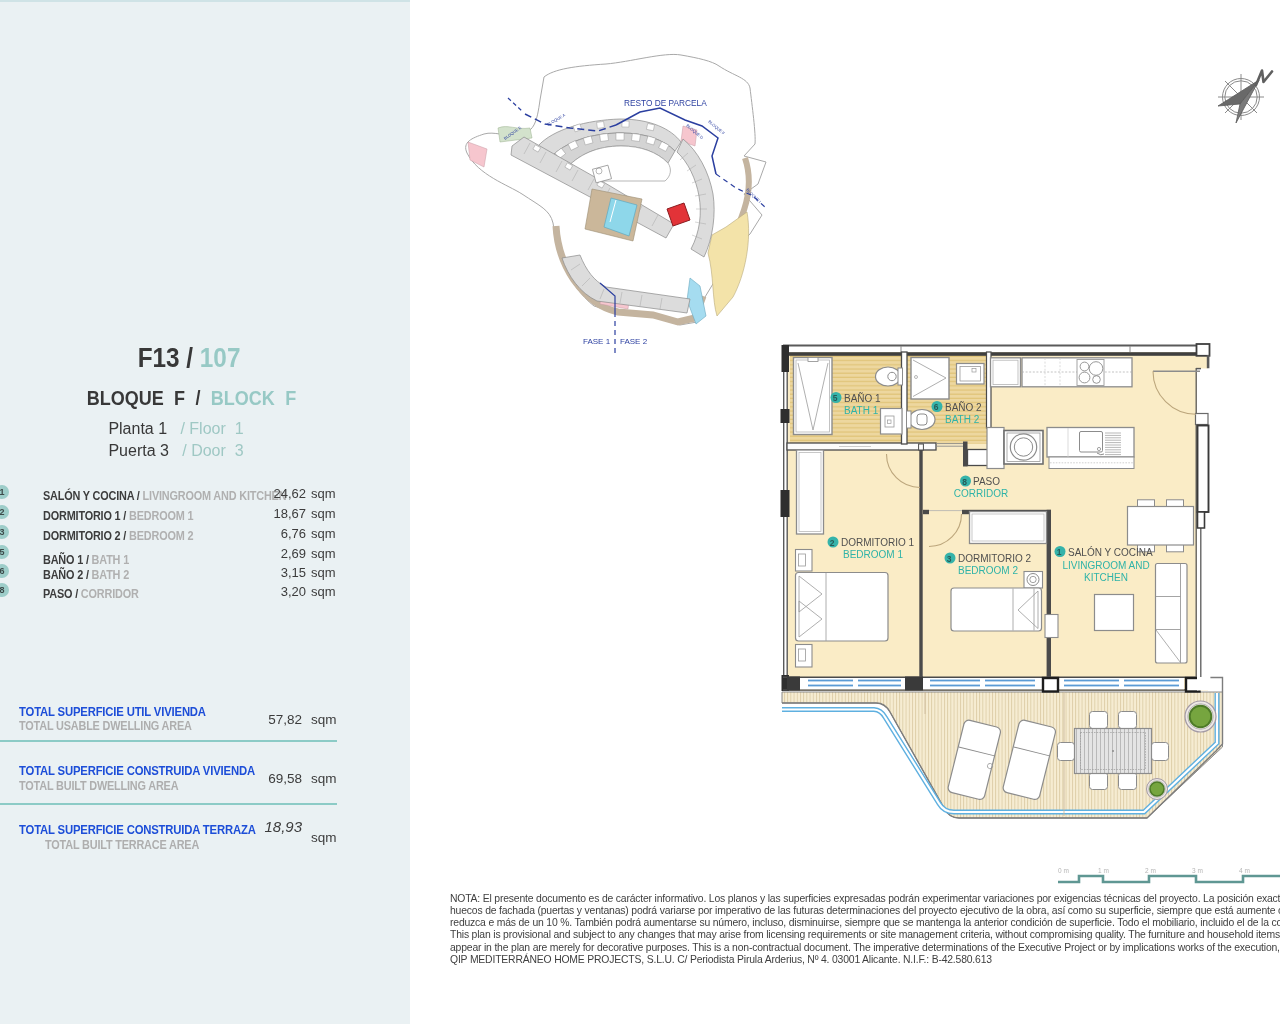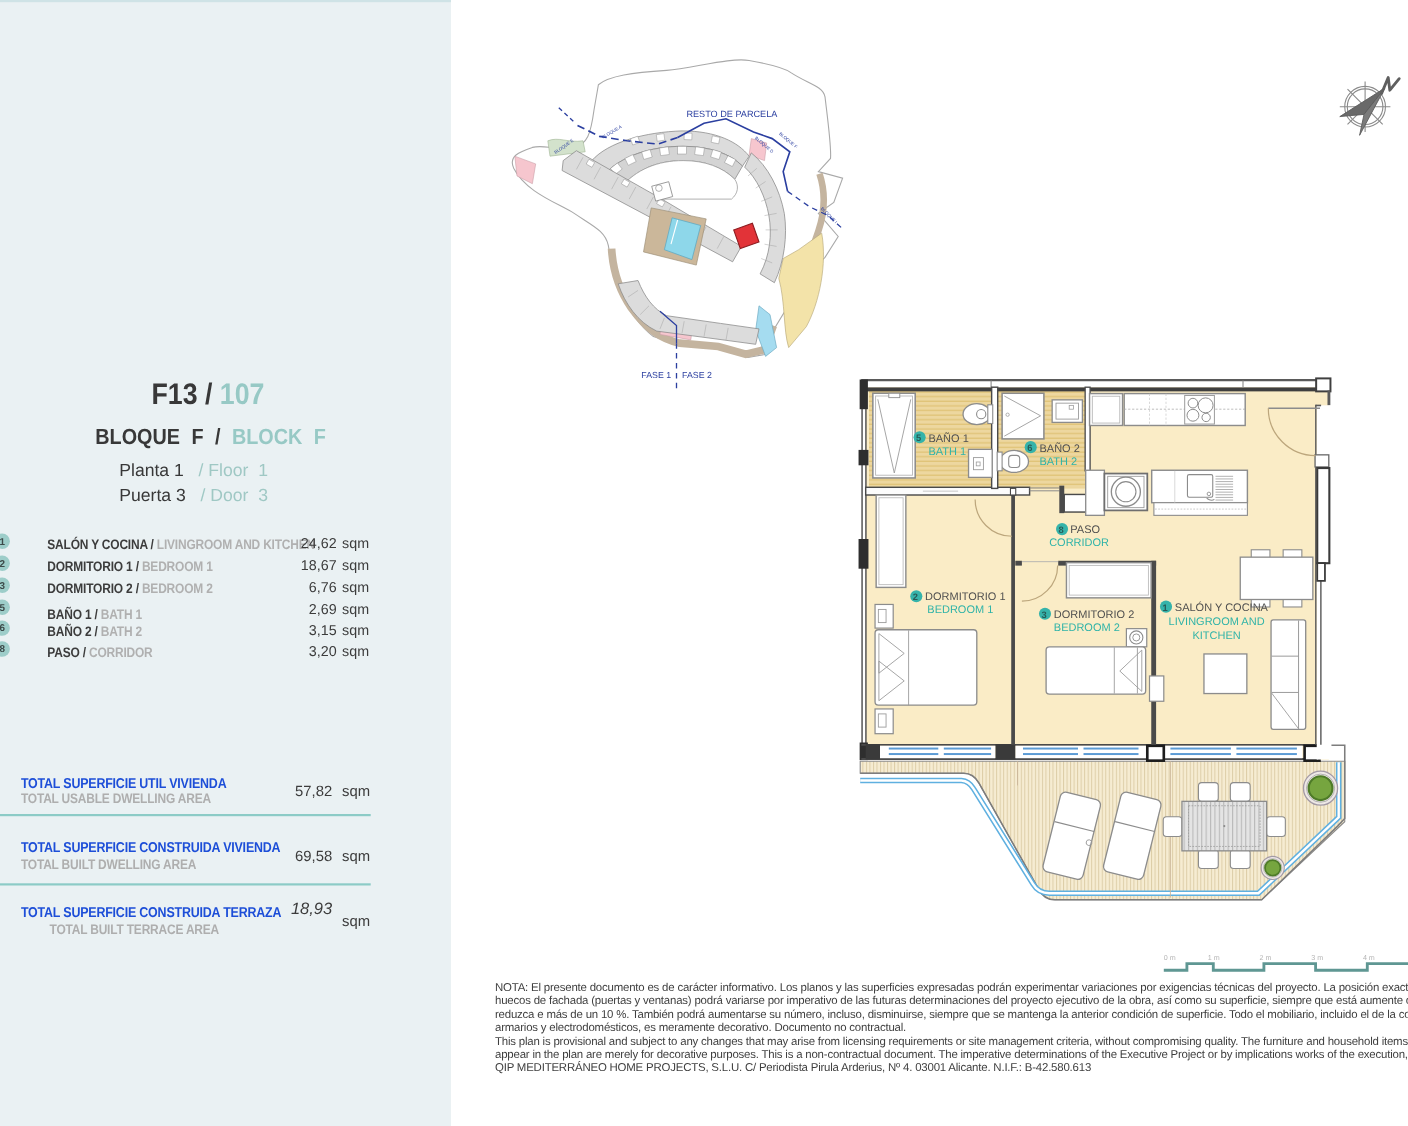--- a/index.html
+++ b/index.html
@@ -555,17 +555,16 @@
 <text x="95" y="11">2 m</text>
 <text x="142" y="11">3 m</text>
 <text x="189" y="11">4 m</text>
 </g>
 </svg>
 
 <div class="abs" style="left:450px;top:893px;width:830px;height:110px;overflow:hidden;">
 <div class="note">NOTA: El presente documento es de carácter informativo. Los planos y las superficies expresadas podrán experimentar variaciones por exigencias técnicas del proyecto. La posición exacta de los</div>
 <div class="note">huecos de fachada (puertas y ventanas) podrá variarse por imperativo de las futuras determinaciones del proyecto ejecutivo de la obra, así como su superficie, siempre que está aumente o no se</div>
 <div class="note">reduzca e más de un 10 %. También podrá aumentarse su número, incluso, disminuirse, siempre que se mantenga la anterior condición de superficie. Todo el mobiliario, incluido el de la cocina,</div>
-<div class="note">armarios y electrodomésticos, es meramente decorativo. Documento no contractual.</div>
 <div class="note">This plan is provisional and subject to any changes that may arise from licensing requirements or site management criteria, without compromising quality. The furniture and household items that</div>
 <div class="note">appear in the plan are merely for decorative purposes. This is a non-contractual document. The imperative determinations of the Executive Project or by implications works of the execution, can</div>
 <div class="note">QIP MEDITERRÁNEO HOME PROJECTS, S.L.U. C/ Periodista Pirula Arderius, Nº 4. 03001 Alicante. N.I.F.: B-42.580.613</div>
 </div>
 
 </body></html>

